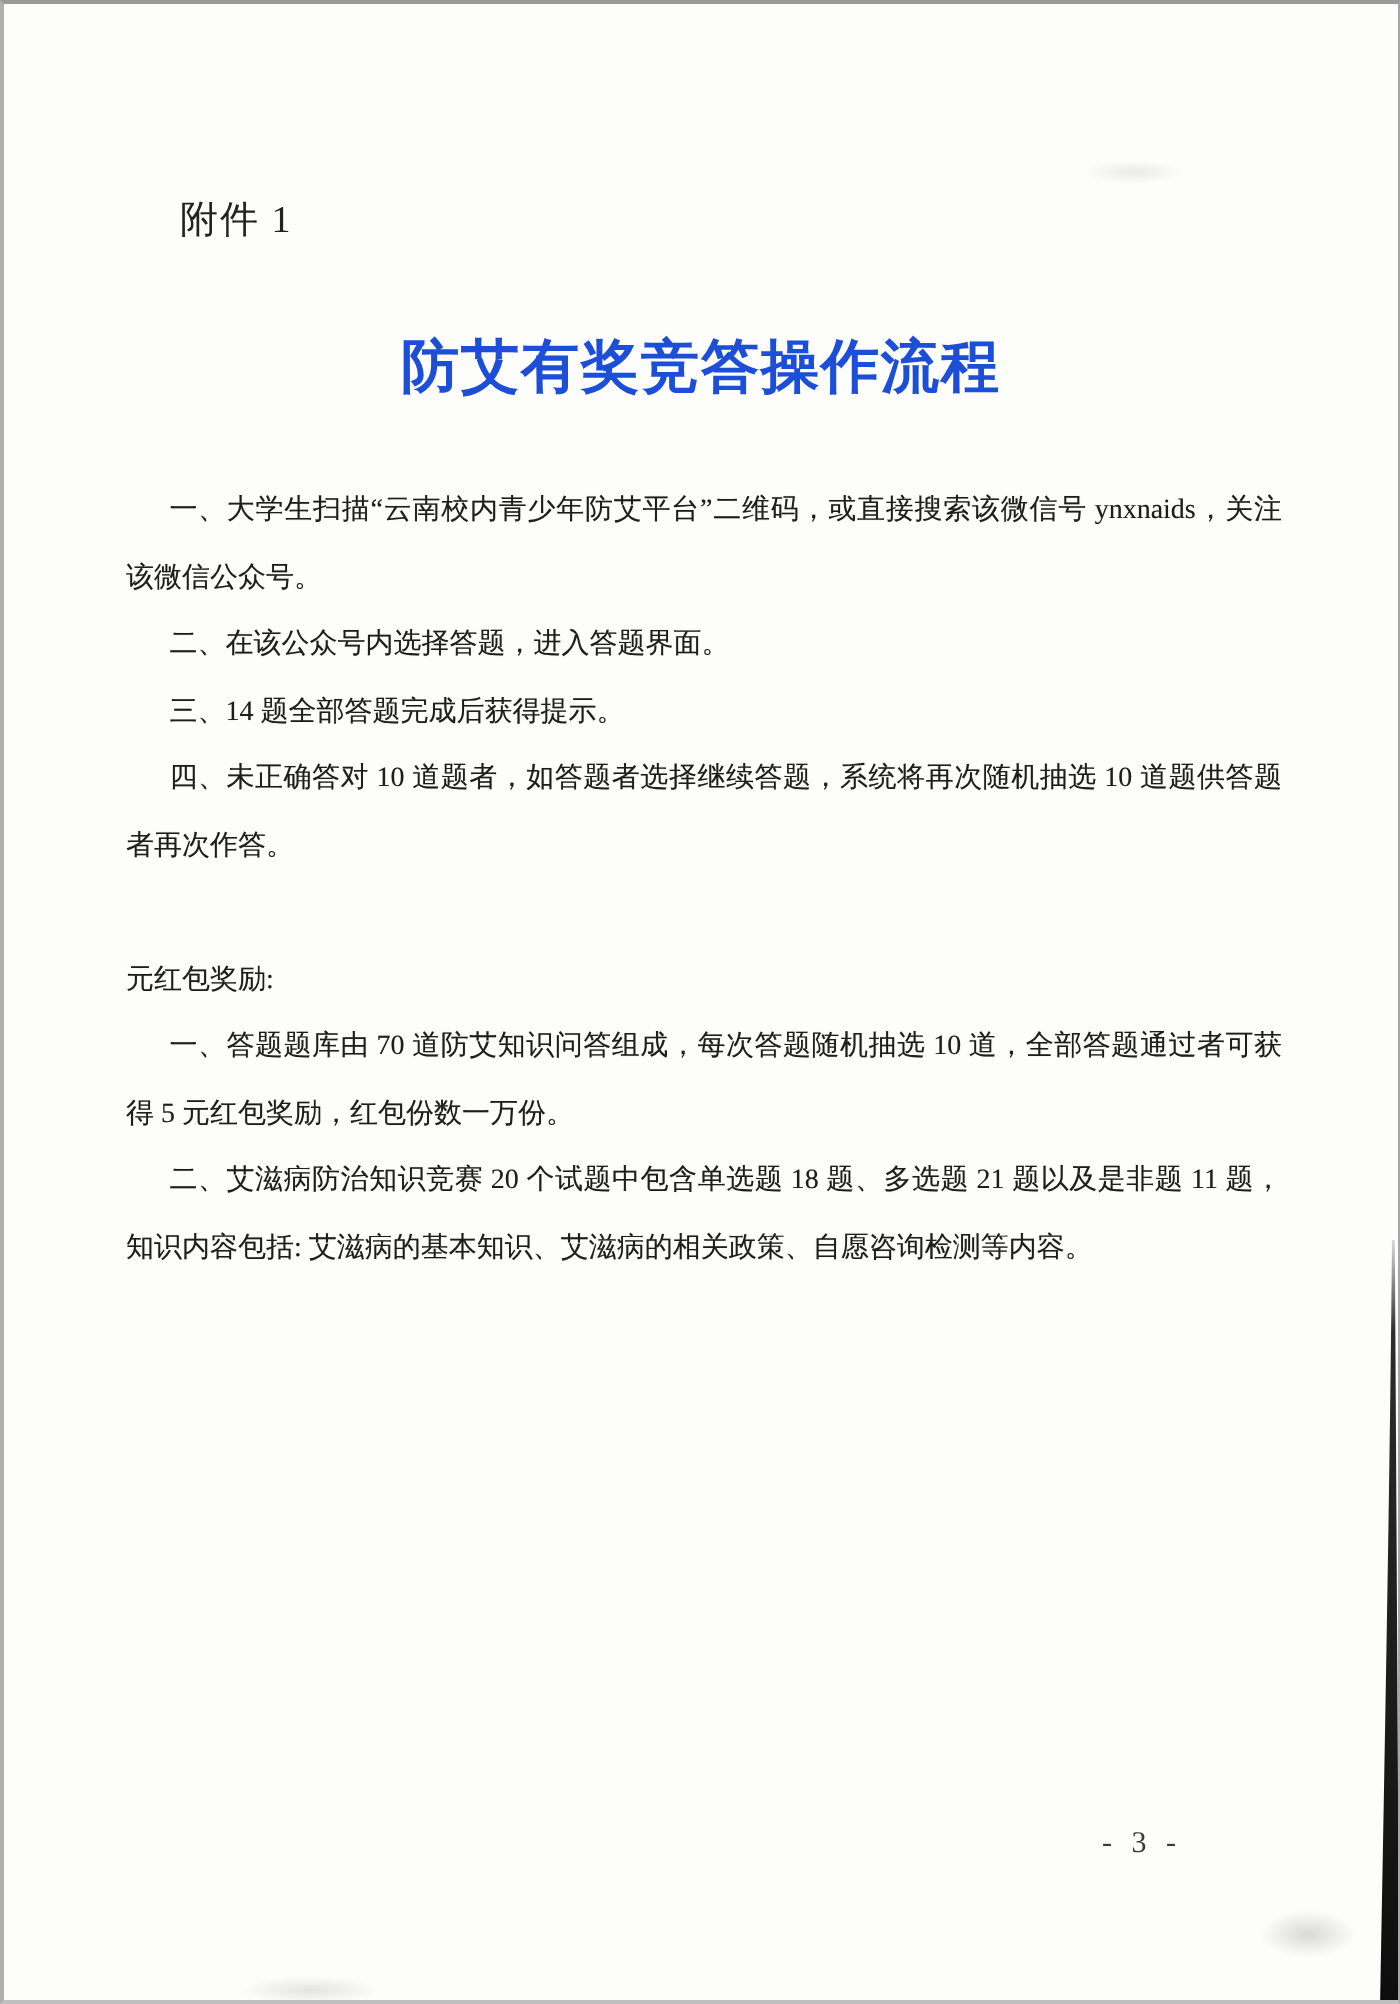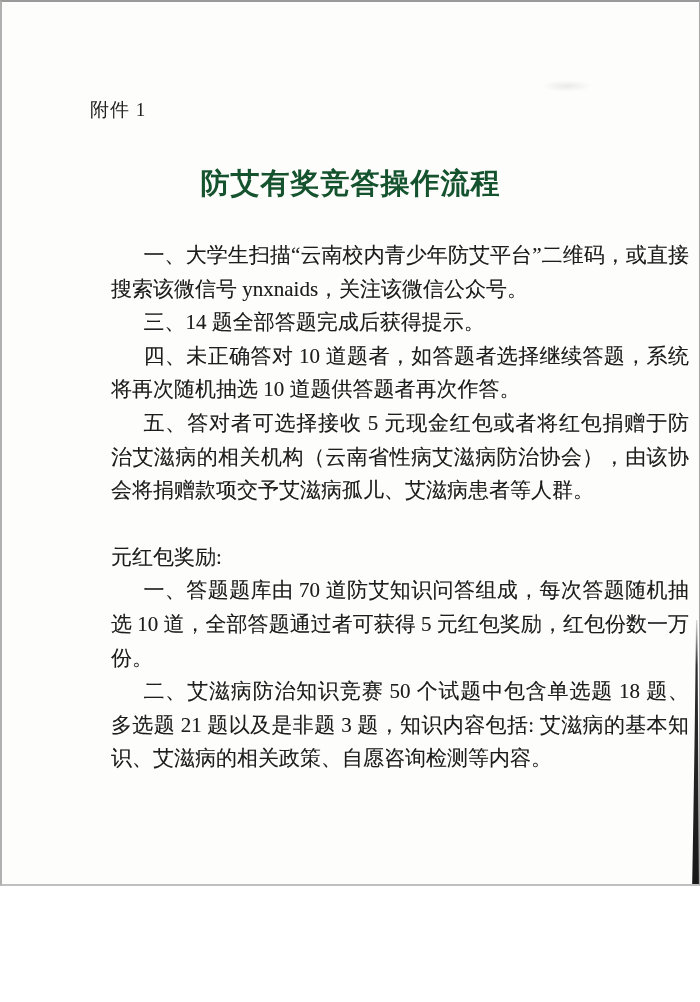--- a/index.html
+++ b/index.html
@@ -3,21 +3,21 @@
 <meta charset="utf-8">
 <style>
   html, body {
     margin: 0;
     padding: 0;
     background: #ffffff;
   }
   .page {
     position: relative;
     width: 700px;
-    height: 886px;
+    height: 1002px;
     background: #fdfdfc;
     box-sizing: border-box;
     border-top: 2px solid #9a9a9a;
     border-left: 2px solid #b0b0b0;
     border-right: 1px solid #a6a6a6;
     border-bottom: 2px solid #bfbfbf;
     overflow: hidden;
     font-family: "Liberation Serif", "DejaVu Serif", serif;
     color: #1d1d1d;
   }
@@ -32,34 +32,33 @@
   .doc-title {
     position: absolute;
     top: 162px;
     left: 0;
     width: 100%;
     margin: 0;
     text-align: center;
     font-size: 29px;
     font-weight: bold;
     letter-spacing: 1px;
-    color: #14532d;
+    color: #1d4ed8;
   }
   .doc-body {
     position: absolute;
     top: 237px;
     left: 61px;
     width: 578px;
-    font-size: 21px;
+    font-size: 14px;
     line-height: 33.6px;
     text-align: justify;
     text-justify: inter-ideograph;
     color: #1d1d1d;
     text-shadow: 0 0 0.4px rgba(0,0,0,0.35);
-    margin-left: 48px;
   }
   .doc-body p.para {
     margin: 0;
   }
   .doc-body p.para.indent {
     text-indent: 1.55em;
   }
   .doc-body p.para.space-before {
     margin-top: 33px;
   }
@@ -100,26 +99,26 @@
 <body>
 
 <div class="page">
 
   <div class="attachment-label">附件 1</div>
 
   <h1 class="doc-title">防艾有奖竞答操作流程</h1>
 
   <div class="doc-body">
       <p class="para indent">一、大学生扫描“云南校内青少年防艾平台”二维码，或直接搜索该微信号 ynxnaids，关注该微信公众号。</p>
+      <p class="para indent">二、在该公众号内选择答题，进入答题界面。</p>
       <p class="para indent">三、14 题全部答题完成后获得提示。</p>
       <p class="para indent">四、未正确答对 10 道题者，如答题者选择继续答题，系统将再次随机抽选 10 道题供答题者再次作答。</p>
-      <p class="para indent">五、答对者可选择接收 5 元现金红包或者将红包捐赠于防治艾滋病的相关机构（云南省性病艾滋病防治协会），由该协会将捐赠款项交予艾滋病孤儿、艾滋病患者等人群。</p>
       <p class="para space-before">元红包奖励:</p>
       <p class="para indent">一、答题题库由 70 道防艾知识问答组成，每次答题随机抽选 10 道，全部答题通过者可获得 5 元红包奖励，红包份数一万份。</p>
-      <p class="para indent">二、艾滋病防治知识竞赛 50 个试题中包含单选题 18 题、多选题 21 题以及是非题 3 题，知识内容包括: 艾滋病的基本知识、艾滋病的相关政策、自愿咨询检测等内容。</p>
+      <p class="para indent">二、艾滋病防治知识竞赛 20 个试题中包含单选题 18 题、多选题 21 题以及是非题 11 题，知识内容包括: 艾滋病的基本知识、艾滋病的相关政策、自愿咨询检测等内容。</p>
     </div>
 
   <div class="page-number">- 3 -</div>
 
   <svg class="edge-artifact" viewBox="0 0 12 384" preserveAspectRatio="none">
     <defs>
       <linearGradient id="fadeTop" x1="0" y1="0" x2="0" y2="1">
         <stop offset="0" stop-color="#151515" stop-opacity="0.15"></stop>
         <stop offset="0.12" stop-color="#151515" stop-opacity="0.9"></stop>
         <stop offset="1" stop-color="#0d0d0d" stop-opacity="1"></stop>

